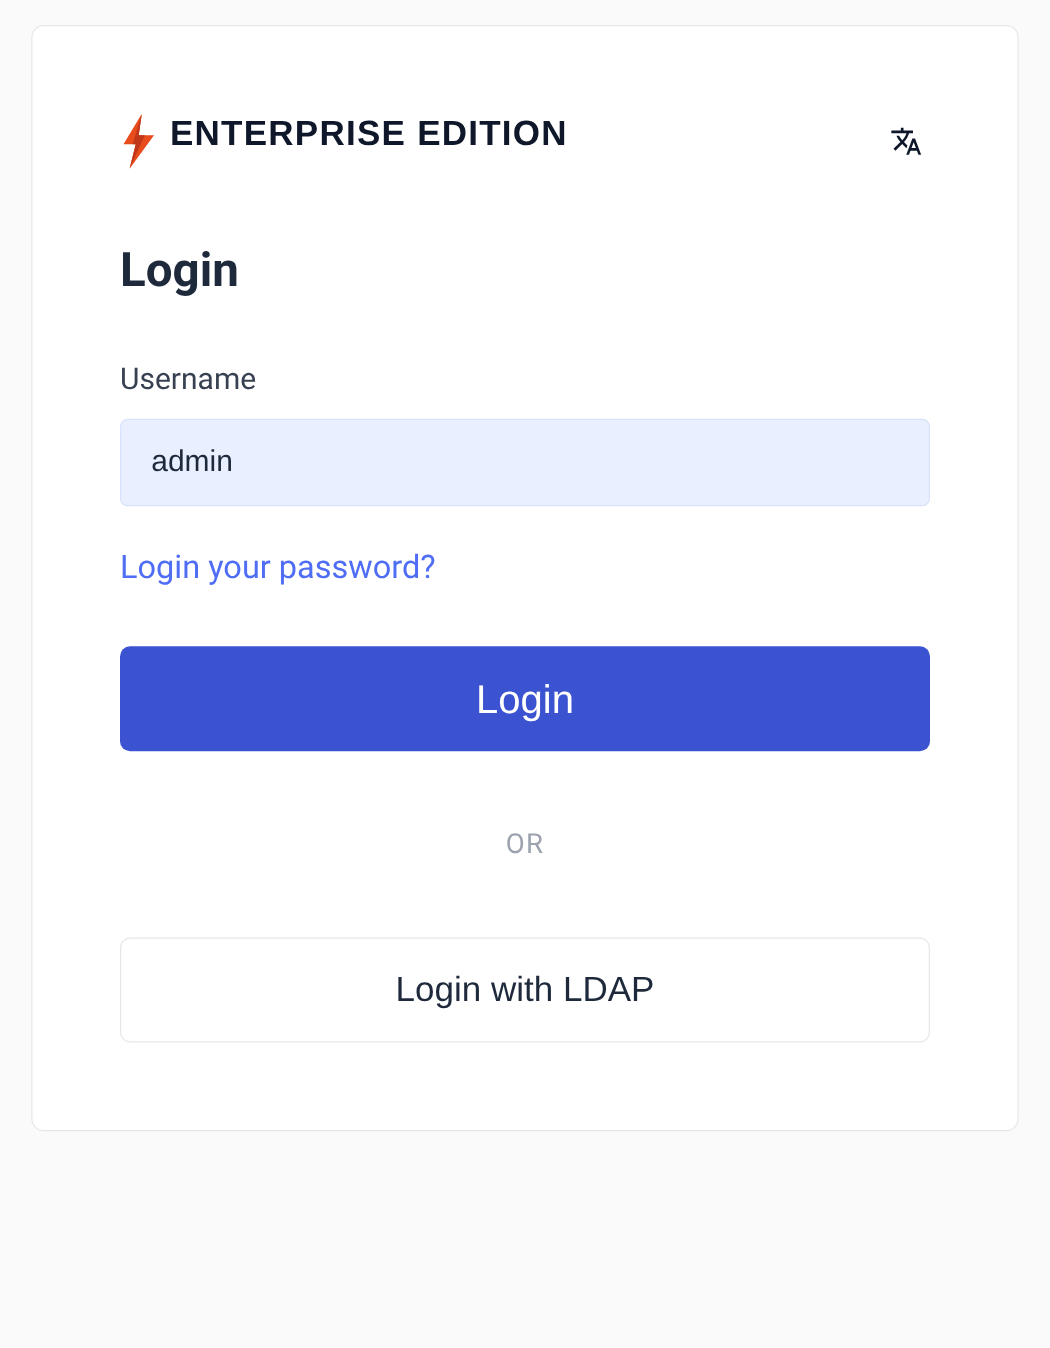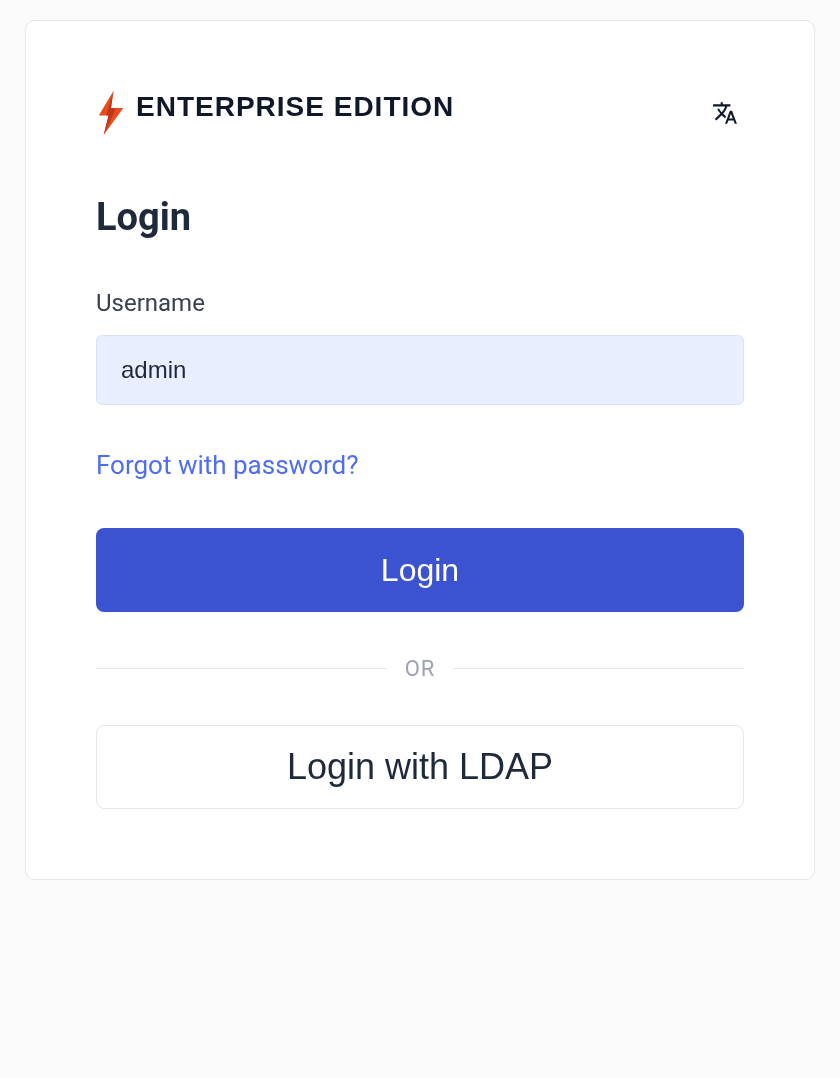--- a/index.html
+++ b/index.html
@@ -61,21 +61,21 @@
       height: 26px;
       display: block;
     }
     .title {
       font-size: 38px;
       font-weight: 700;
       color: #1e293b;
       margin-bottom: 50px;
     }
     .field {
-      margin-bottom: 45px;
+      margin-bottom: 34px;
     }
     .label {
       font-size: 24px;
       color: #374151;
       margin-bottom: 18px;
       display: block;
     }
     .input-wrap {
       position: relative;
       width: 100%;
@@ -130,39 +130,40 @@
       font-size: 32px;
       font-weight: 500;
       cursor: pointer;
       margin-bottom: 44px;
     }
     .divider {
       display: flex;
       align-items: center;
       gap: 18px;
       margin-bottom: 44px;
+      flex-direction: column;
     }
     .divider-line {
       flex: 1;
       height: 1px;
       background: #e5e7eb;
     }
     .divider-text {
       font-size: 22px;
       color: #9ca3af;
       letter-spacing: 1px;
     }
     .ldap-btn {
       width: 100%;
       height: 84px;
       background: #fff;
       border: 1px solid #e5e7eb;
       border-radius: 8px;
       color: #1e293b;
-      font-size: 36px;
+      font-size: 28px;
       font-weight: 400;
       cursor: pointer;
     }
   </style>
 </head>
 <body>
 
 <div class="card">
   <div class="header-row">
     <div class="logo-wrap">
@@ -184,21 +185,21 @@
   <h1 class="title">Login</h1>
 
   <div class="field">
     <label class="label">Username</label>
     <div class="input-wrap">
       <input type="text" class="text-input" value="admin" style="">
     </div>
   </div>
 
 
-  <a class="forgot-link">Forgot with password?</a>
+  <a class="forgot-link">Login your password?</a>
 
   <button class="login-btn">Login</button>
 
   <div class="divider">
     <div class="divider-line"></div>
     <span class="divider-text">OR</span>
     <div class="divider-line"></div>
   </div>
 
   <button class="ldap-btn">Login with LDAP</button>

